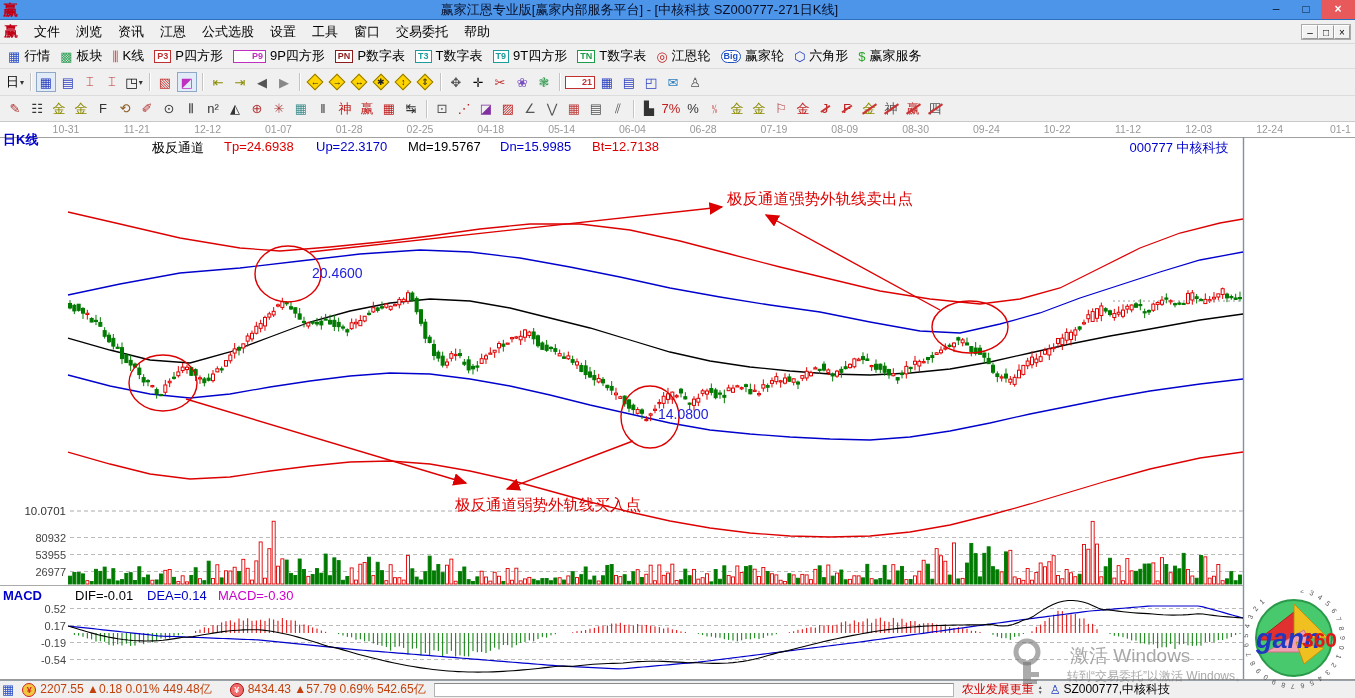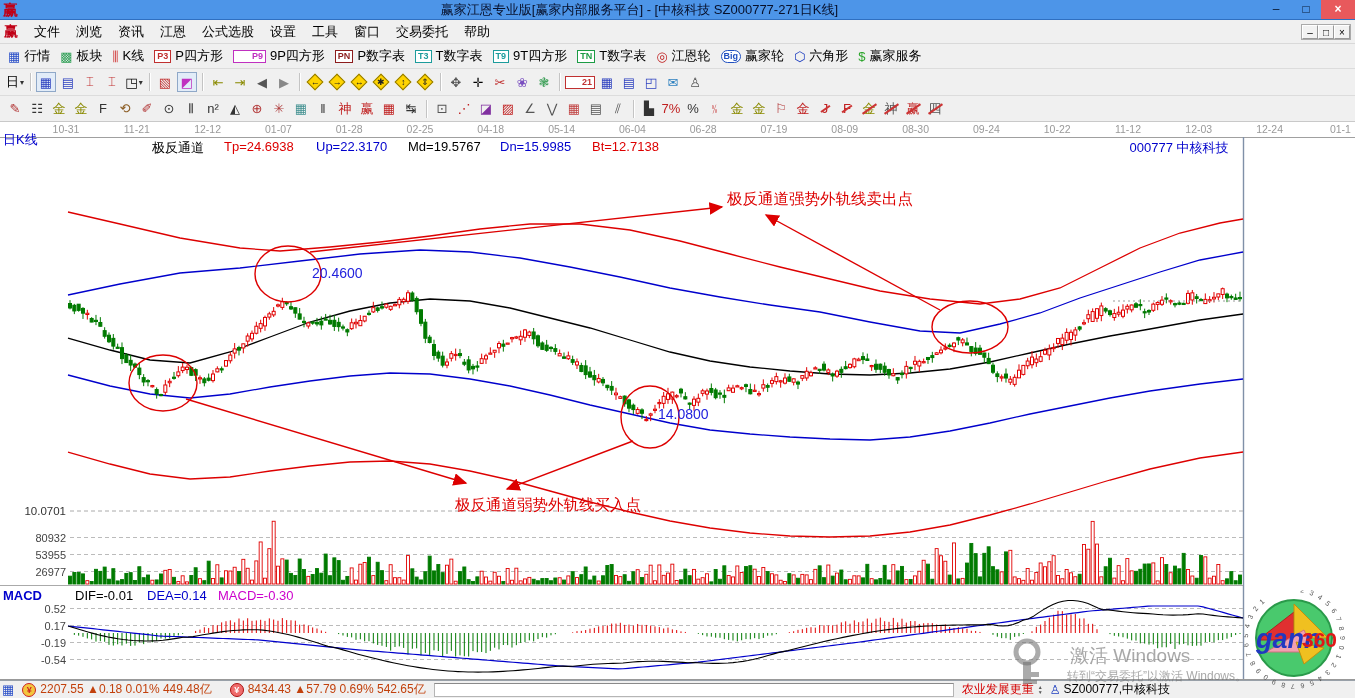--- a/index.html
+++ b/index.html
@@ -1529,21 +1529,21 @@
       <line x1="310" y1="252" x2="722" y2="207" stroke="#dd0000" stroke-width="1.4" marker-end="url(#arr)"></line>
       <line x1="940" y1="310" x2="766" y2="215" stroke="#dd0000" stroke-width="1.4" marker-end="url(#arr)"></line>
       <line x1="186" y1="399" x2="466" y2="483" stroke="#dd0000" stroke-width="1.4" marker-end="url(#arr)"></line>
       <line x1="633" y1="441" x2="507" y2="489" stroke="#dd0000" stroke-width="1.4" marker-end="url(#arr)"></line>
       <text x="727" y="204" font-size="15.5" fill="#dd0000">极反通道强势外轨线卖出点</text>
       <text x="455" y="510" font-size="15.5" fill="#dd0000">极反通道弱势外轨线买入点</text>
       <text x="312" y="278" font-size="14" fill="#2222dd">20.4600</text>
       <text x="658" y="419" font-size="14" fill="#2222dd">14.0800</text>
     </svg>
 
-  <span class="hdr-span" style="left:3px;top:131px;color:#0000cc;font-weight:normal">日K线</span>
+  <span class="hdr-span" style="left:3px;top:131px;color:#0000cc;font-weight:bold">日K线</span>
   <span id="ind-row"><span class="hdr-span" style="left: 152px; top: 139px; color: rgb(0, 0, 0);">极反通道</span><span class="hdr-span" style="left: 224px; top: 139px; color: rgb(221, 0, 0);">Tp=24.6938</span><span class="hdr-span" style="left: 316px; top: 139px; color: rgb(0, 0, 204);">Up=22.3170</span><span class="hdr-span" style="left: 408px; top: 139px; color: rgb(0, 0, 0);">Md=19.5767</span><span class="hdr-span" style="left: 500px; top: 139px; color: rgb(0, 0, 204);">Dn=15.9985</span><span class="hdr-span" style="left: 592px; top: 139px; color: rgb(221, 0, 0);">Bt=12.7138</span></span>
   <span class="hdr-span" style="left:1118px;top:139px;width:122px;text-align:center;color:#0000cc">000777 中核科技</span>
 
   <span class="hdr-span" style="left:3px;top:588px;color:#0000cc;font-weight:bold">MACD</span>
   <span class="hdr-span" style="left:75px;top:588px;color:#000">DIF=-0.01</span>
   <span class="hdr-span" style="left:147px;top:588px;color:#0000cc">DEA=0.14</span>
   <span class="hdr-span" style="left:218px;top:588px;color:#cc00cc">MACD=-0.30</span>
 
   <div class="watermark">
     <svg width="60" height="52">

